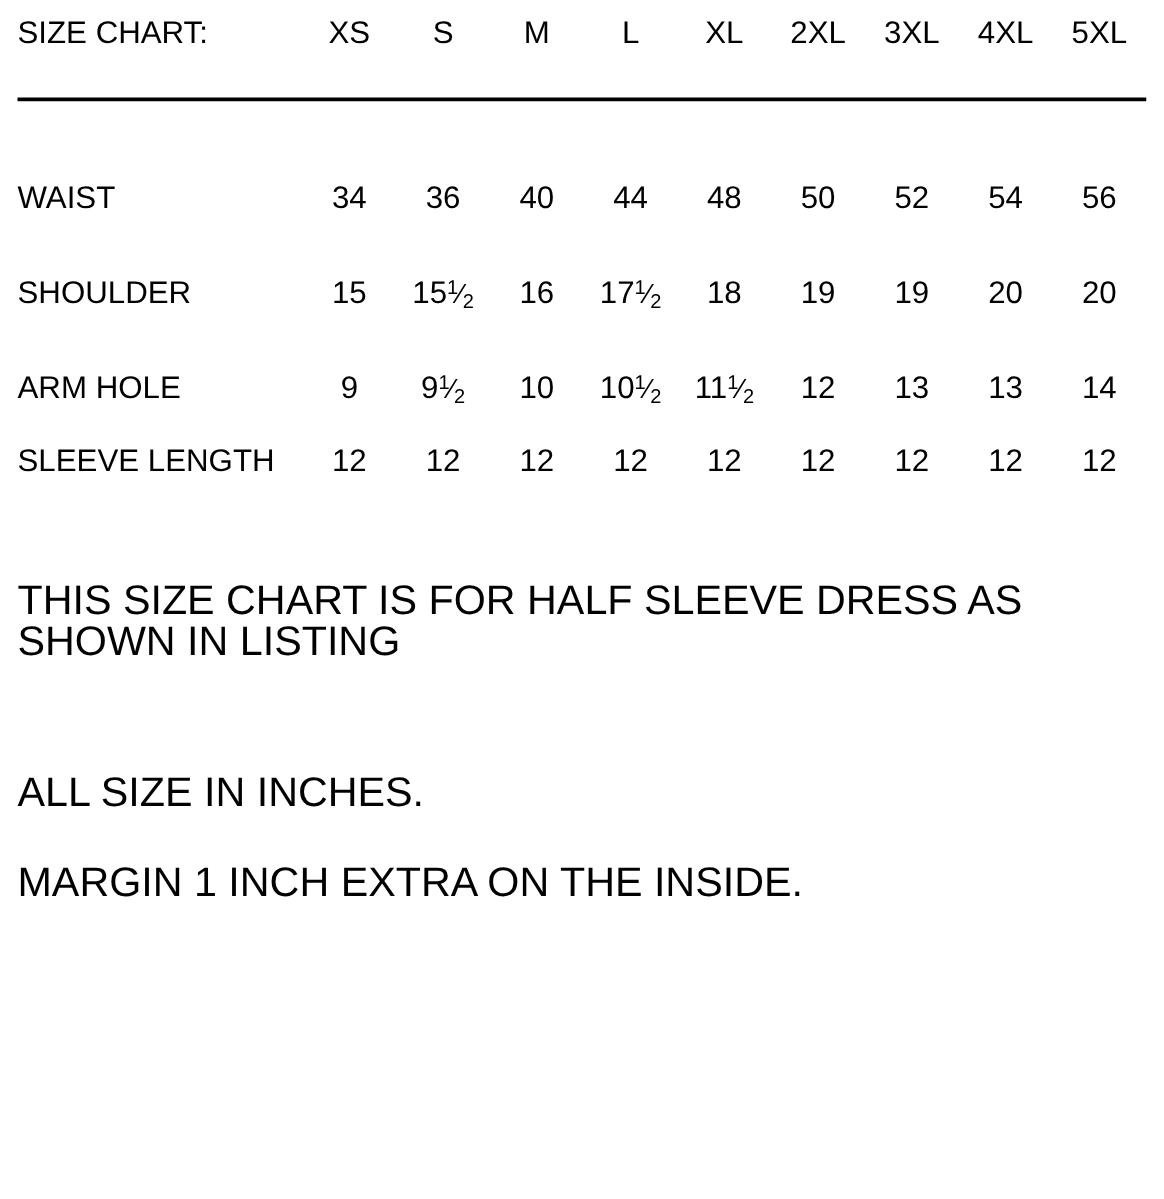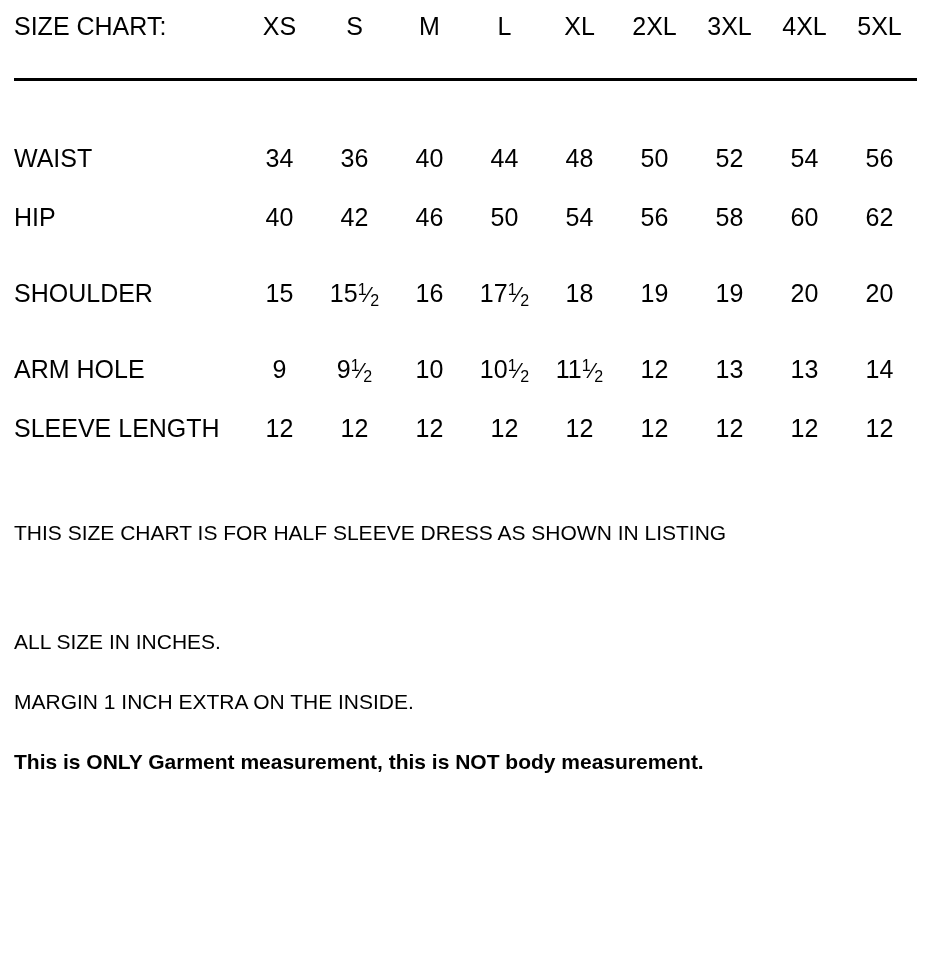--- a/index.html
+++ b/index.html
@@ -91,21 +91,21 @@
   }
   .frac sub {
     font-size: 16px;
     vertical-align: -0.25em;
     line-height: 0;
   }
   .notes {
     margin-top: 64px;
   }
   .note {
-    font-size: 21px;
+    font-size: 33px;
     line-height: 1;
     margin: 0 0 0 0;
   }
   .note.big {
     margin-bottom: 88px;
   }
   .note.mid {
     margin-bottom: 39px;
   }
   .note.bold {
@@ -147,32 +147,20 @@
         <td class="col">36</td>
         <td class="col">40</td>
         <td class="col">44</td>
         <td class="col">48</td>
         <td class="col">50</td>
         <td class="col">52</td>
         <td class="col">54</td>
         <td class="col">56</td>
       </tr>
       <tr>
-        <td class="rowlabel">HIP</td>
-        <td class="col">40</td>
-        <td class="col">42</td>
-        <td class="col">46</td>
-        <td class="col">50</td>
-        <td class="col">54</td>
-        <td class="col">56</td>
-        <td class="col">58</td>
-        <td class="col">60</td>
-        <td class="col">62</td>
-      </tr>
-      <tr>
         <td class="rowlabel">SHOULDER</td>
         <td class="col">15</td>
         <td class="col"><span class="frac"><span>15</span><sup>1</sup><span class="slash">⁄</span><sub>2</sub></span></td>
         <td class="col">16</td>
         <td class="col"><span class="frac"><span>17</span><sup>1</sup><span class="slash">⁄</span><sub>2</sub></span></td>
         <td class="col">18</td>
         <td class="col">19</td>
         <td class="col">19</td>
         <td class="col">20</td>
         <td class="col">20</td>
@@ -201,16 +189,15 @@
         <td class="col">12</td>
         <td class="col">12</td>
       </tr>
     </tbody>
   </table>
 
   <div class="notes">
     <p class="note big">THIS SIZE CHART IS FOR HALF SLEEVE DRESS AS SHOWN IN LISTING</p>
     <p class="note mid">ALL SIZE IN INCHES.</p>
     <p class="note mid">MARGIN 1 INCH EXTRA ON THE INSIDE.</p>
-    <p class="note bold">This is ONLY Garment measurement, this is NOT body measurement.</p>
   </div>
 
 </div>
 
 </body></html>

